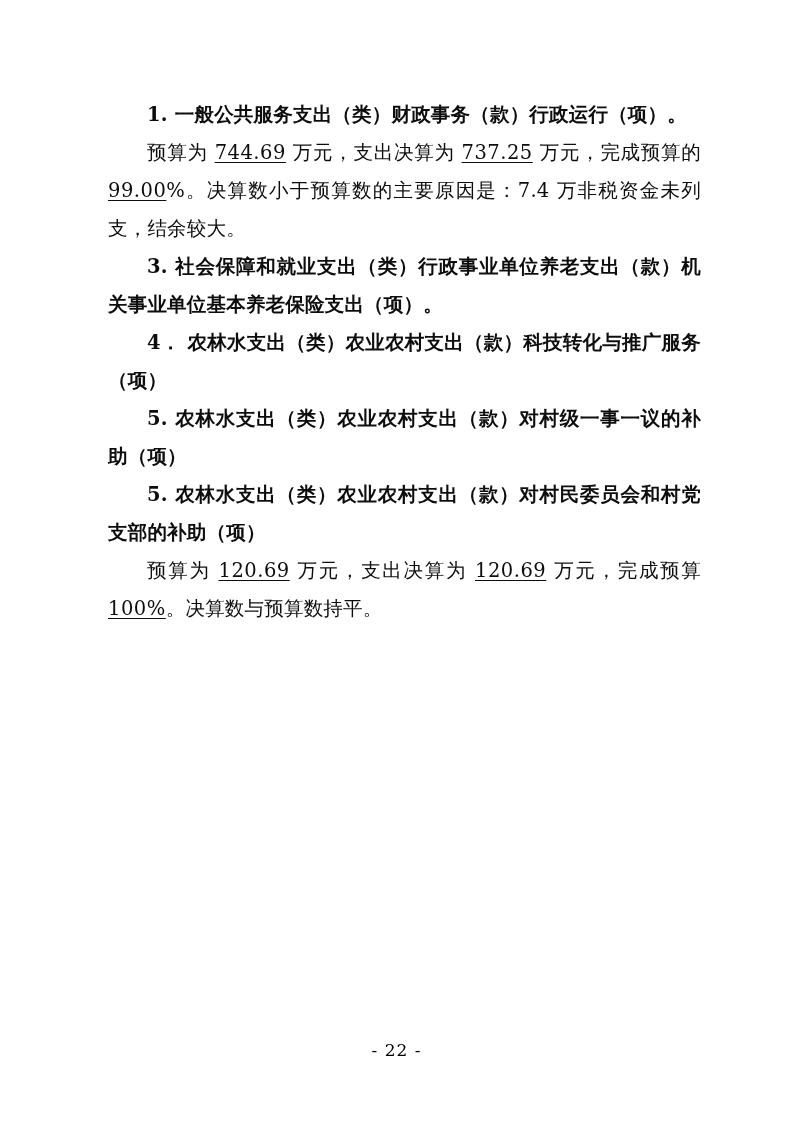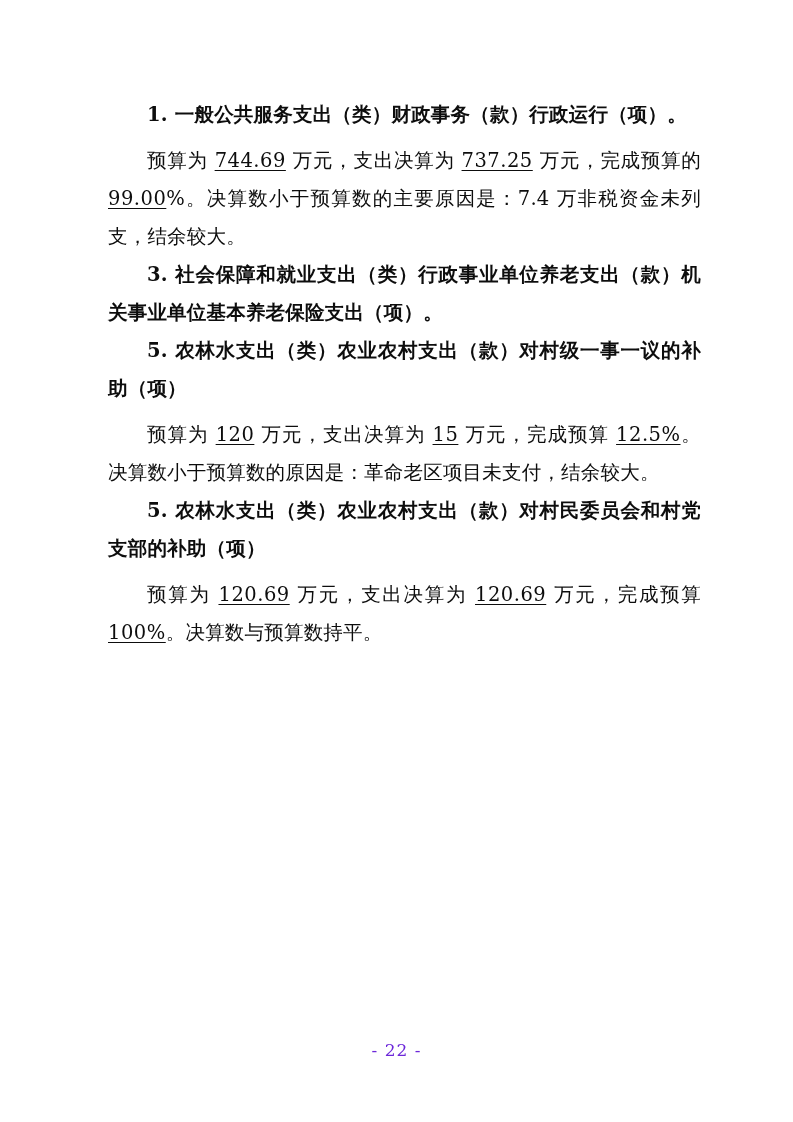--- a/index.html
+++ b/index.html
@@ -33,50 +33,49 @@
     margin: 0;
     text-align: justify;
     text-justify: inter-ideograph;
   }
   .heading {
     font-weight: bold;
     text-indent: 2em;
   }
   .para {
     text-indent: 2em;
-    margin-top: 8px;
   }
   .u {
     text-decoration: underline;
     text-underline-offset: 3px;
   }
   .num {
     font-family: "DejaVu Serif", "Liberation Serif", serif;
     letter-spacing: 0.5px;
   }
   .footer {
     position: absolute;
     left: 0;
     right: 0;
     bottom: 62px;
     text-align: center;
     font-size: 17px;
     letter-spacing: 1px;
-    color: #6d28d9;
+    color: #000000;
   }
 </style>
 </head>
 <body>
 
 <div class="page">
   <div class="doc-body" id="doc-body">
       <p class="heading"><span>1. 一般公共服务支出（类）财政事务（款）行政运行（项）。</span></p>
       <p class="para"><span class="">预算为 </span><span class="u num">744.69</span><span class=""> 万元，支出决算为 </span><span class="u num">737.25</span><span class=""> 万元，完成预算的 </span><span class="u num">99.00</span><span class="">%。决算数小于预算数的主要原因是：7.4 万非税资金未列支，结余较大。</span></p>
       <p class="heading"><span>3. 社会保障和就业支出（类）行政事业单位养老支出（款）机关事业单位基本养老保险支出（项）。</span></p>
+      <p class="heading"><span>4． 农林水支出（类）农业农村支出（款）科技转化与推广服务（项）</span></p>
       <p class="heading"><span>5. 农林水支出（类）农业农村支出（款）对村级一事一议的补助（项）</span></p>
-      <p class="para"><span class="">预算为 </span><span class="u num">120</span><span class=""> 万元，支出决算为 </span><span class="u num">15</span><span class=""> 万元，完成预算 </span><span class="u num">12.5%</span><span class="">。决算数小于预算数的原因是：革命老区项目未支付，结余较大。</span></p>
       <p class="heading"><span>5. 农林水支出（类）农业农村支出（款）对村民委员会和村党支部的补助（项）</span></p>
       <p class="para"><span class="">预算为 </span><span class="u num">120.69</span><span class=""> 万元，支出决算为 </span><span class="u num">120.69</span><span class=""> 万元，完成预算 </span><span class="u num">100%</span><span class="">。决算数与预算数持平。</span></p>
     </div>
   <div class="footer">
     <span>- 22 -</span>
   </div>
 </div>
 
 </body></html>

